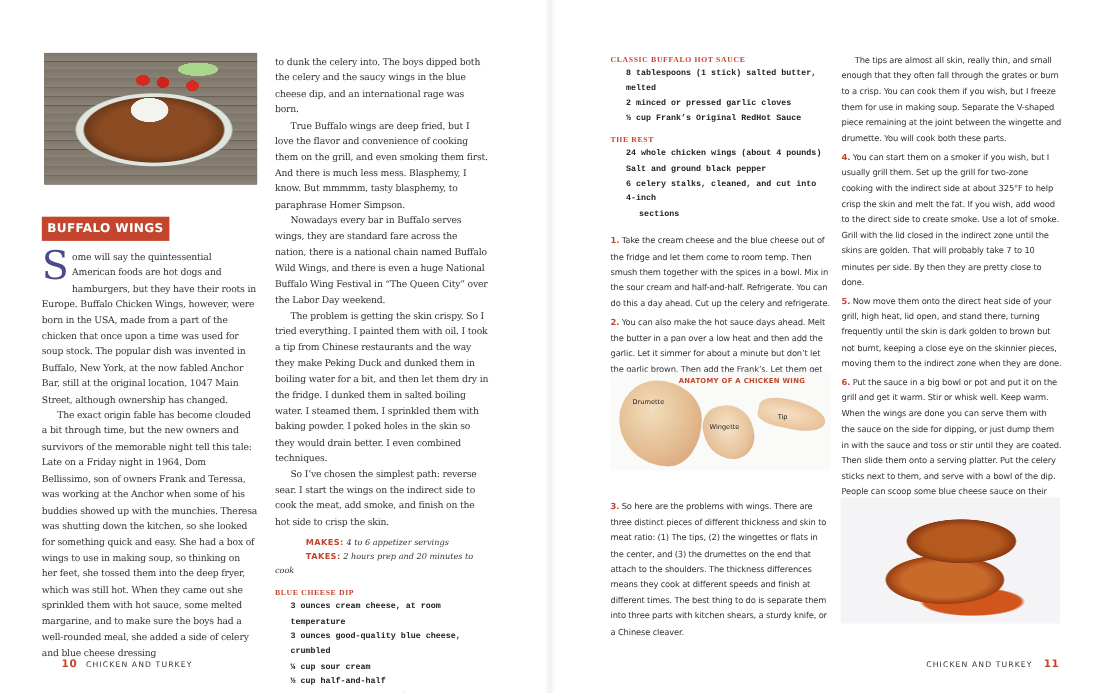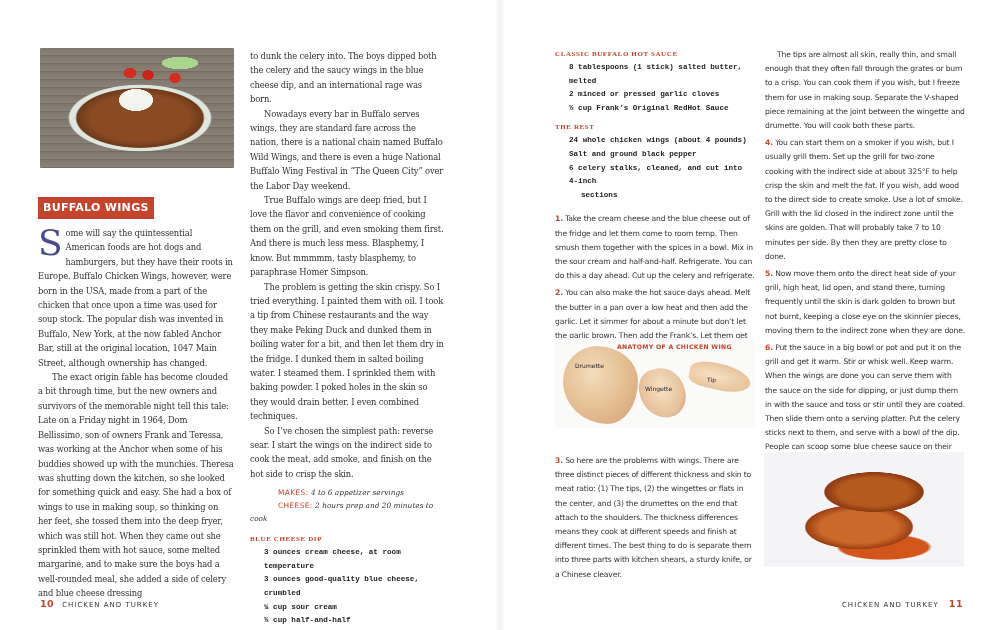--- a/index.html
+++ b/index.html
@@ -42,42 +42,42 @@
   .serif-body p { margin: 0; }
   .serif-body p.indent { text-indent: 14px; }
   .dropcap { float: left; font-size: 36px; line-height: 30px; color: #4b4a8a; margin: 2px 3px 0 0; font-family: "DejaVu Serif", serif; }
 
   .sans-body { font-family: "DejaVu Sans", sans-serif; font-size: 7.6px; line-height: 14.2px; color: #333; letter-spacing: -0.15px; }
   .sans-body p { margin: 0 0 3px 0; }
   .sans-body p.indent { text-indent: 12px; }
   .step-num { color: #c4452d; font-weight: bold; }
 
   .meta { font-family: "DejaVu Serif", serif; font-size: 7.4px; line-height: 13px; font-style: italic; color: #333; }
-  .meta-label { font-family: "DejaVu Sans", sans-serif; font-style: normal; font-weight: normal; color: #c4452d; letter-spacing: 0.4px; padding-left: 28px; }
+  .meta-label { font-family: "DejaVu Sans", sans-serif; font-style: normal; font-weight: bold; color: #c4452d; letter-spacing: 0.4px; padding-left: 28px; }
 
   .section-head { font-family: Liberation Serif, serif; font-size: 7px; font-weight: bold; color: #c4452d;
     letter-spacing: 0.6px; line-height: 13px; }
   .ingredients { list-style: none; font-family: Liberation Mono, monospace; font-size: 7.6px; line-height: 13.6px; color: #222; font-weight: bold; }
   .ingredients li { padding-left: 14px; text-indent: 0; }
 
   .anatomy { position: absolute; left: 555px; top: 338px; width: 200px; height: 90px; background: #fafaf8; }
   .anatomy-title { position: absolute; left: 62px; top: 5px; font-family: "DejaVu Sans", sans-serif; font-size: 6.2px; font-weight: bold;
     color: #c4452d; letter-spacing: 0.3px; }
   .wing-part { position: absolute; }
   .drumette { left: 8px; top: 8px; width: 75px; height: 78px; border-radius: 45% 55% 40% 60% / 45% 45% 55% 55%;
     background: radial-gradient(ellipse at 40% 35%, #f2ddbb, #e2b98c 60%, #d49a78); }
   .wingette { left: 85px; top: 30px; width: 45px; height: 50px; border-radius: 40% 55% 45% 60%;
     background: radial-gradient(ellipse at 50% 40%, #f6e3c6, #e6c19a 65%, #c98a6a); transform: rotate(-12deg); }
   .tip { left: 134px; top: 26px; width: 62px; height: 26px; border-radius: 50% 70% 60% 40%;
     background: radial-gradient(ellipse at 40% 50%, #f6e1c4, #e8c49c 70%, #d49f84); transform: rotate(12deg); }
   .wing-label { position: absolute; font-family: "DejaVu Sans", sans-serif; font-size: 6px; color: #222; }
 
   .folio { position: absolute; top: 598px; font-family: "DejaVu Sans", sans-serif; font-size: 7px; letter-spacing: 1px; color: #333; }
   .folio .num { font-weight: bold; color: #c4452d; font-size: 9.5px; letter-spacing: 0.5px; }
-  .folio-left { left: 40px; }
+  .folio-left { left: 56px; }
   .folio-left .num { margin-right: 8px; }
   .folio-right { right: 37px; }
   .folio-right .num { margin-left: 10px; }
 </style>
 </head>
 <body>
 
 <div class="spread">
   <div class="gutter"></div>
 
@@ -89,28 +89,28 @@
 
   <div class="col serif-body" style="left:38px; top:226px; width:196px;">
     <span class="dropcap">S</span>
     <p>ome will say the quintessential American foods are hot dogs and hamburgers, but they have their roots in Europe. Buffalo Chicken Wings, however, were born in the USA, made from a part of the chicken that once upon a time was used for soup stock. The popular dish was invented in Buffalo, New York, at the now fabled Anchor Bar, still at the original location, 1047 Main Street, although ownership has changed.</p>
     <p class="indent">The exact origin fable has become clouded a bit through time, but the new owners and survivors of the memorable night tell this tale: Late on a Friday night in 1964, Dom Bellissimo, son of owners Frank and Teressa, was working at the Anchor when some of his buddies showed up with the munchies. Theresa was shutting down the kitchen, so she looked for something quick and easy. She had a box of wings to use in making soup, so thinking on her feet, she tossed them into the deep fryer, which was still hot. When they came out she sprinkled them with hot sauce, some melted margarine, and to make sure the boys had a well-rounded meal, she added a side of celery and blue cheese dressing</p>
   </div>
 
   <div class="col col-b">
     <div class="serif-body">
       <p>to dunk the celery into. The boys dipped both the celery and the saucy wings in the blue cheese dip, and an international rage was born.</p>
+      <p class="indent">True Buffalo wings are deep fried, but I love the flavor and convenience of cooking them on the grill, and even smoking them first. And there is much less mess. Blasphemy, I know. But mmmmm, tasty blasphemy, to paraphrase Homer Simpson.</p>
       <p class="indent">Nowadays every bar in Buffalo serves wings, they are standard fare across the nation, there is a national chain named Buffalo Wild Wings, and there is even a huge National Buffalo Wing Festival in “The Queen City” over the Labor Day weekend.</p>
-      <p class="indent">True Buffalo wings are deep fried, but I love the flavor and convenience of cooking them on the grill, and even smoking them first. And there is much less mess. Blasphemy, I know. But mmmmm, tasty blasphemy, to paraphrase Homer Simpson.</p>
       <p class="indent">The problem is getting the skin crispy. So I tried everything. I painted them with oil. I took a tip from Chinese restaurants and the way they make Peking Duck and dunked them in boiling water for a bit, and then let them dry in the fridge. I dunked them in salted boiling water. I steamed them. I sprinkled them with baking powder. I poked holes in the skin so they would drain better. I even combined techniques.</p>
       <p class="indent">So I’ve chosen the simplest path: reverse sear. I start the wings on the indirect side to cook the meat, add smoke, and finish on the hot side to crisp the skin.</p>
     </div>
     <div class="meta" style="margin-top:5px;">
       <div><span class="meta-label">MAKES:</span> <span>4 to 6 appetizer servings</span></div>
-      <div><span class="meta-label">CHEESE:</span> <span>2 hours prep and 20 minutes to cook</span></div>
+      <div><span class="meta-label">TAKES:</span> <span>2 hours prep and 20 minutes to cook</span></div>
     </div>
     <div style="margin-top:8px;">
       <div class="section-head">BLUE CHEESE DIP</div>
       <ul class="ingredients">
         <li>3 ounces cream cheese, at room temperature</li>
         <li>3 ounces good-quality blue cheese, crumbled</li>
         <li>¼ cup sour cream</li>
         <li>½ cup half-and-half</li>
         <li>½ teaspoon Simon &amp; Garfunkel Rub (page 8)</li>
       </ul>

